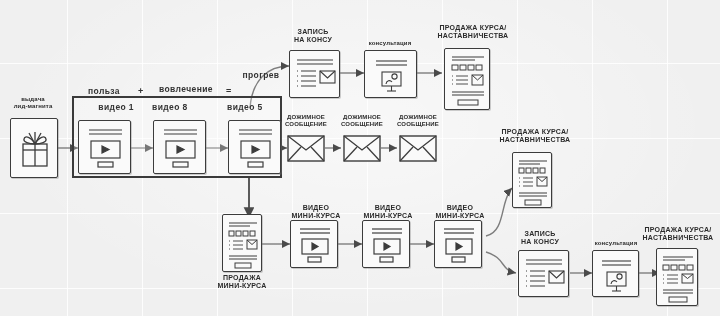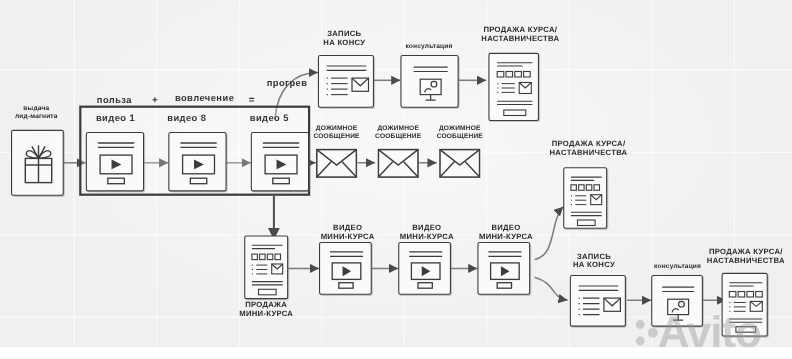--- a/index.html
+++ b/index.html
@@ -178,21 +178,21 @@
         <line x1="12" y1="31" x2="36" y2="31"></line>
         <path d="M24,25 C20,18 14,16 13,20 C12,23 18,25 24,25"></path>
         <path d="M24,25 C28,18 34,16 35,20 C36,23 30,25 24,25"></path>
         <line x1="24" y1="25" x2="18" y2="14"></line>
         <line x1="24" y1="25" x2="30" y2="14"></line>
         <line x1="24" y1="25" x2="24" y2="13"></line>
       </g>
     </svg>
   </div>
 
-  <div class="lbl lbl-lower" style="left:76px; top:102px; width:58px; text-align:center;">видео 1</div>
+  <div class="lbl lbl-lower" style="left:76px; top:102px; width:58px; text-align:right;">видео 1</div>
   <div class="node card" style="left:78px; top:120px; width:53px; height:54px;">
     <svg width="53" height="54" viewBox="0 0 53 54">
       <g stroke="#3c3c3c" stroke-width="1.2" fill="none">
         <line x1="10" y1="9" x2="43" y2="9"></line>
         <line x1="10" y1="13" x2="43" y2="13"></line>
         <rect x="12" y="20" width="29" height="17"></rect>
         <path d="M23,25 L30,28.5 L23,32 z" fill="#3c3c3c"></path>
         <rect x="19" y="41" width="15" height="5"></rect>
       </g>
     </svg>
@@ -492,17 +492,14 @@
         </g>
         <rect x="25" y="25" width="11" height="9"></rect>
         <path d="M25,25 L30.5,29.5 L36,25"></path>
         <line x1="6" y1="41" x2="36" y2="41"></line>
         <line x1="6" y1="44" x2="36" y2="44"></line>
         <rect x="12" y="48" width="18" height="5"></rect>
       </g>
     </svg>
   </div>
 
-  <div class="watermark" style="left:576px; top:280px;">
-    <span class="wm-dots"><i></i><i></i><i></i></span><span>Avito</span>
-  </div>
 
 </div>
 
 </body></html>

